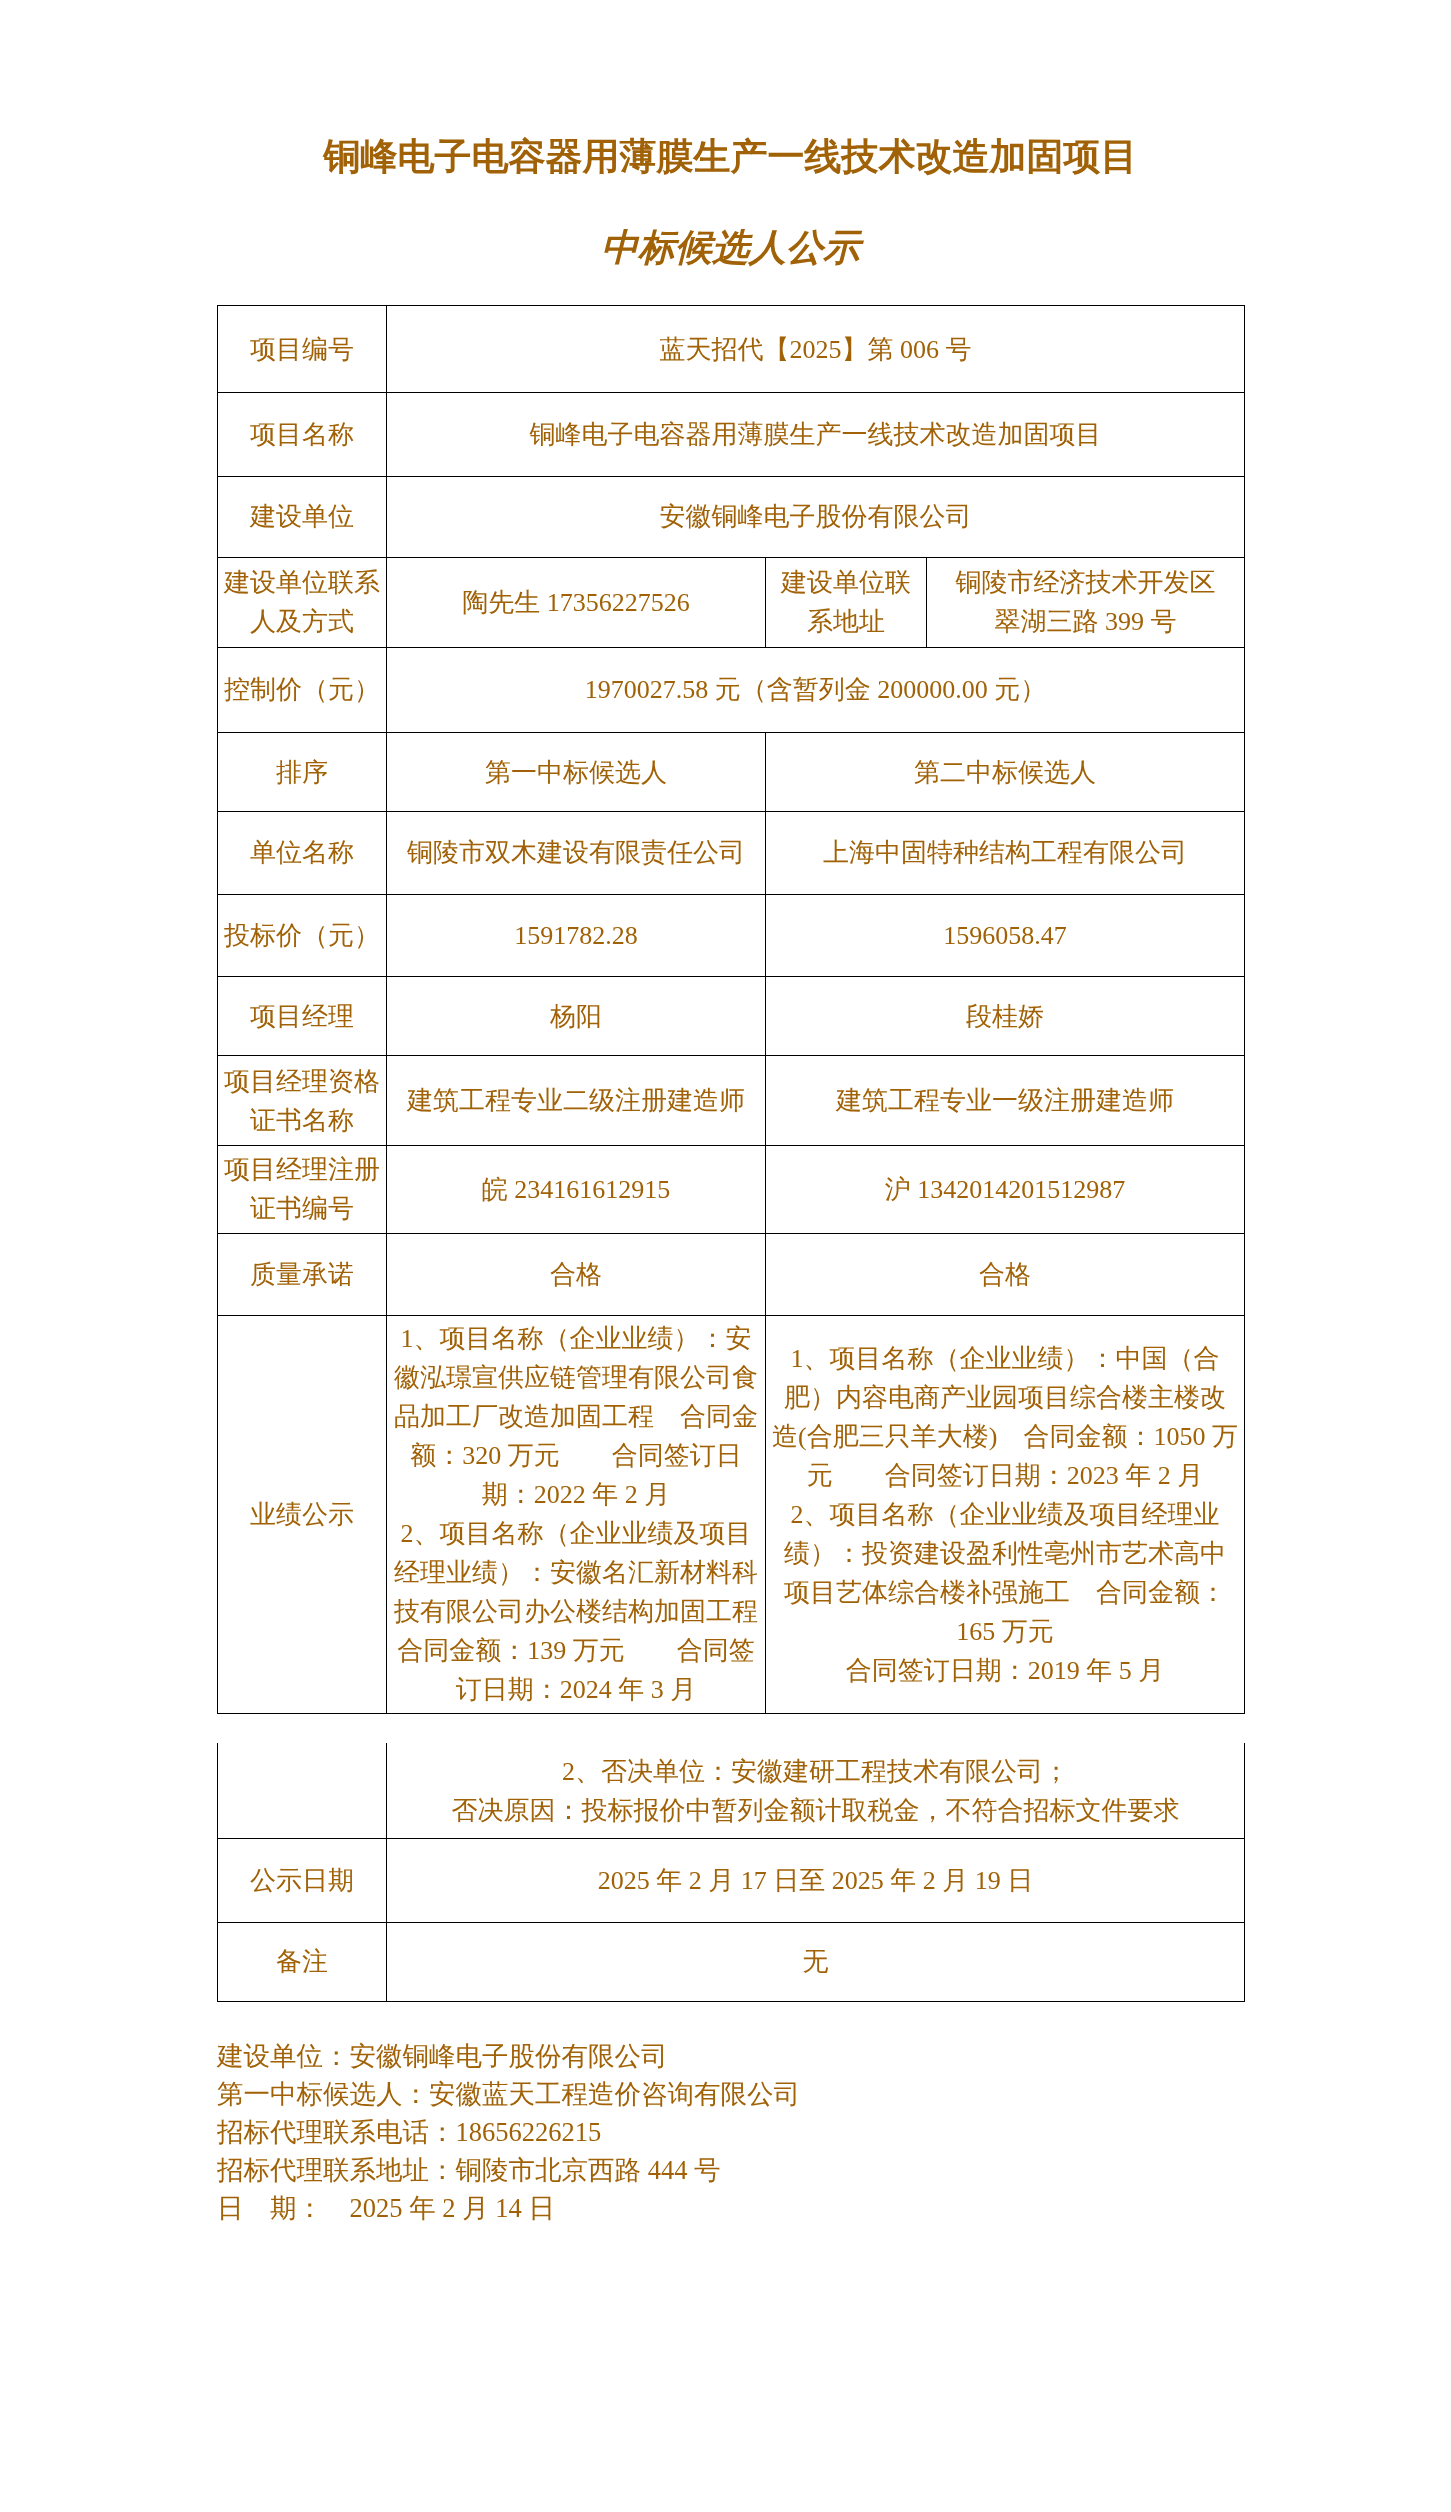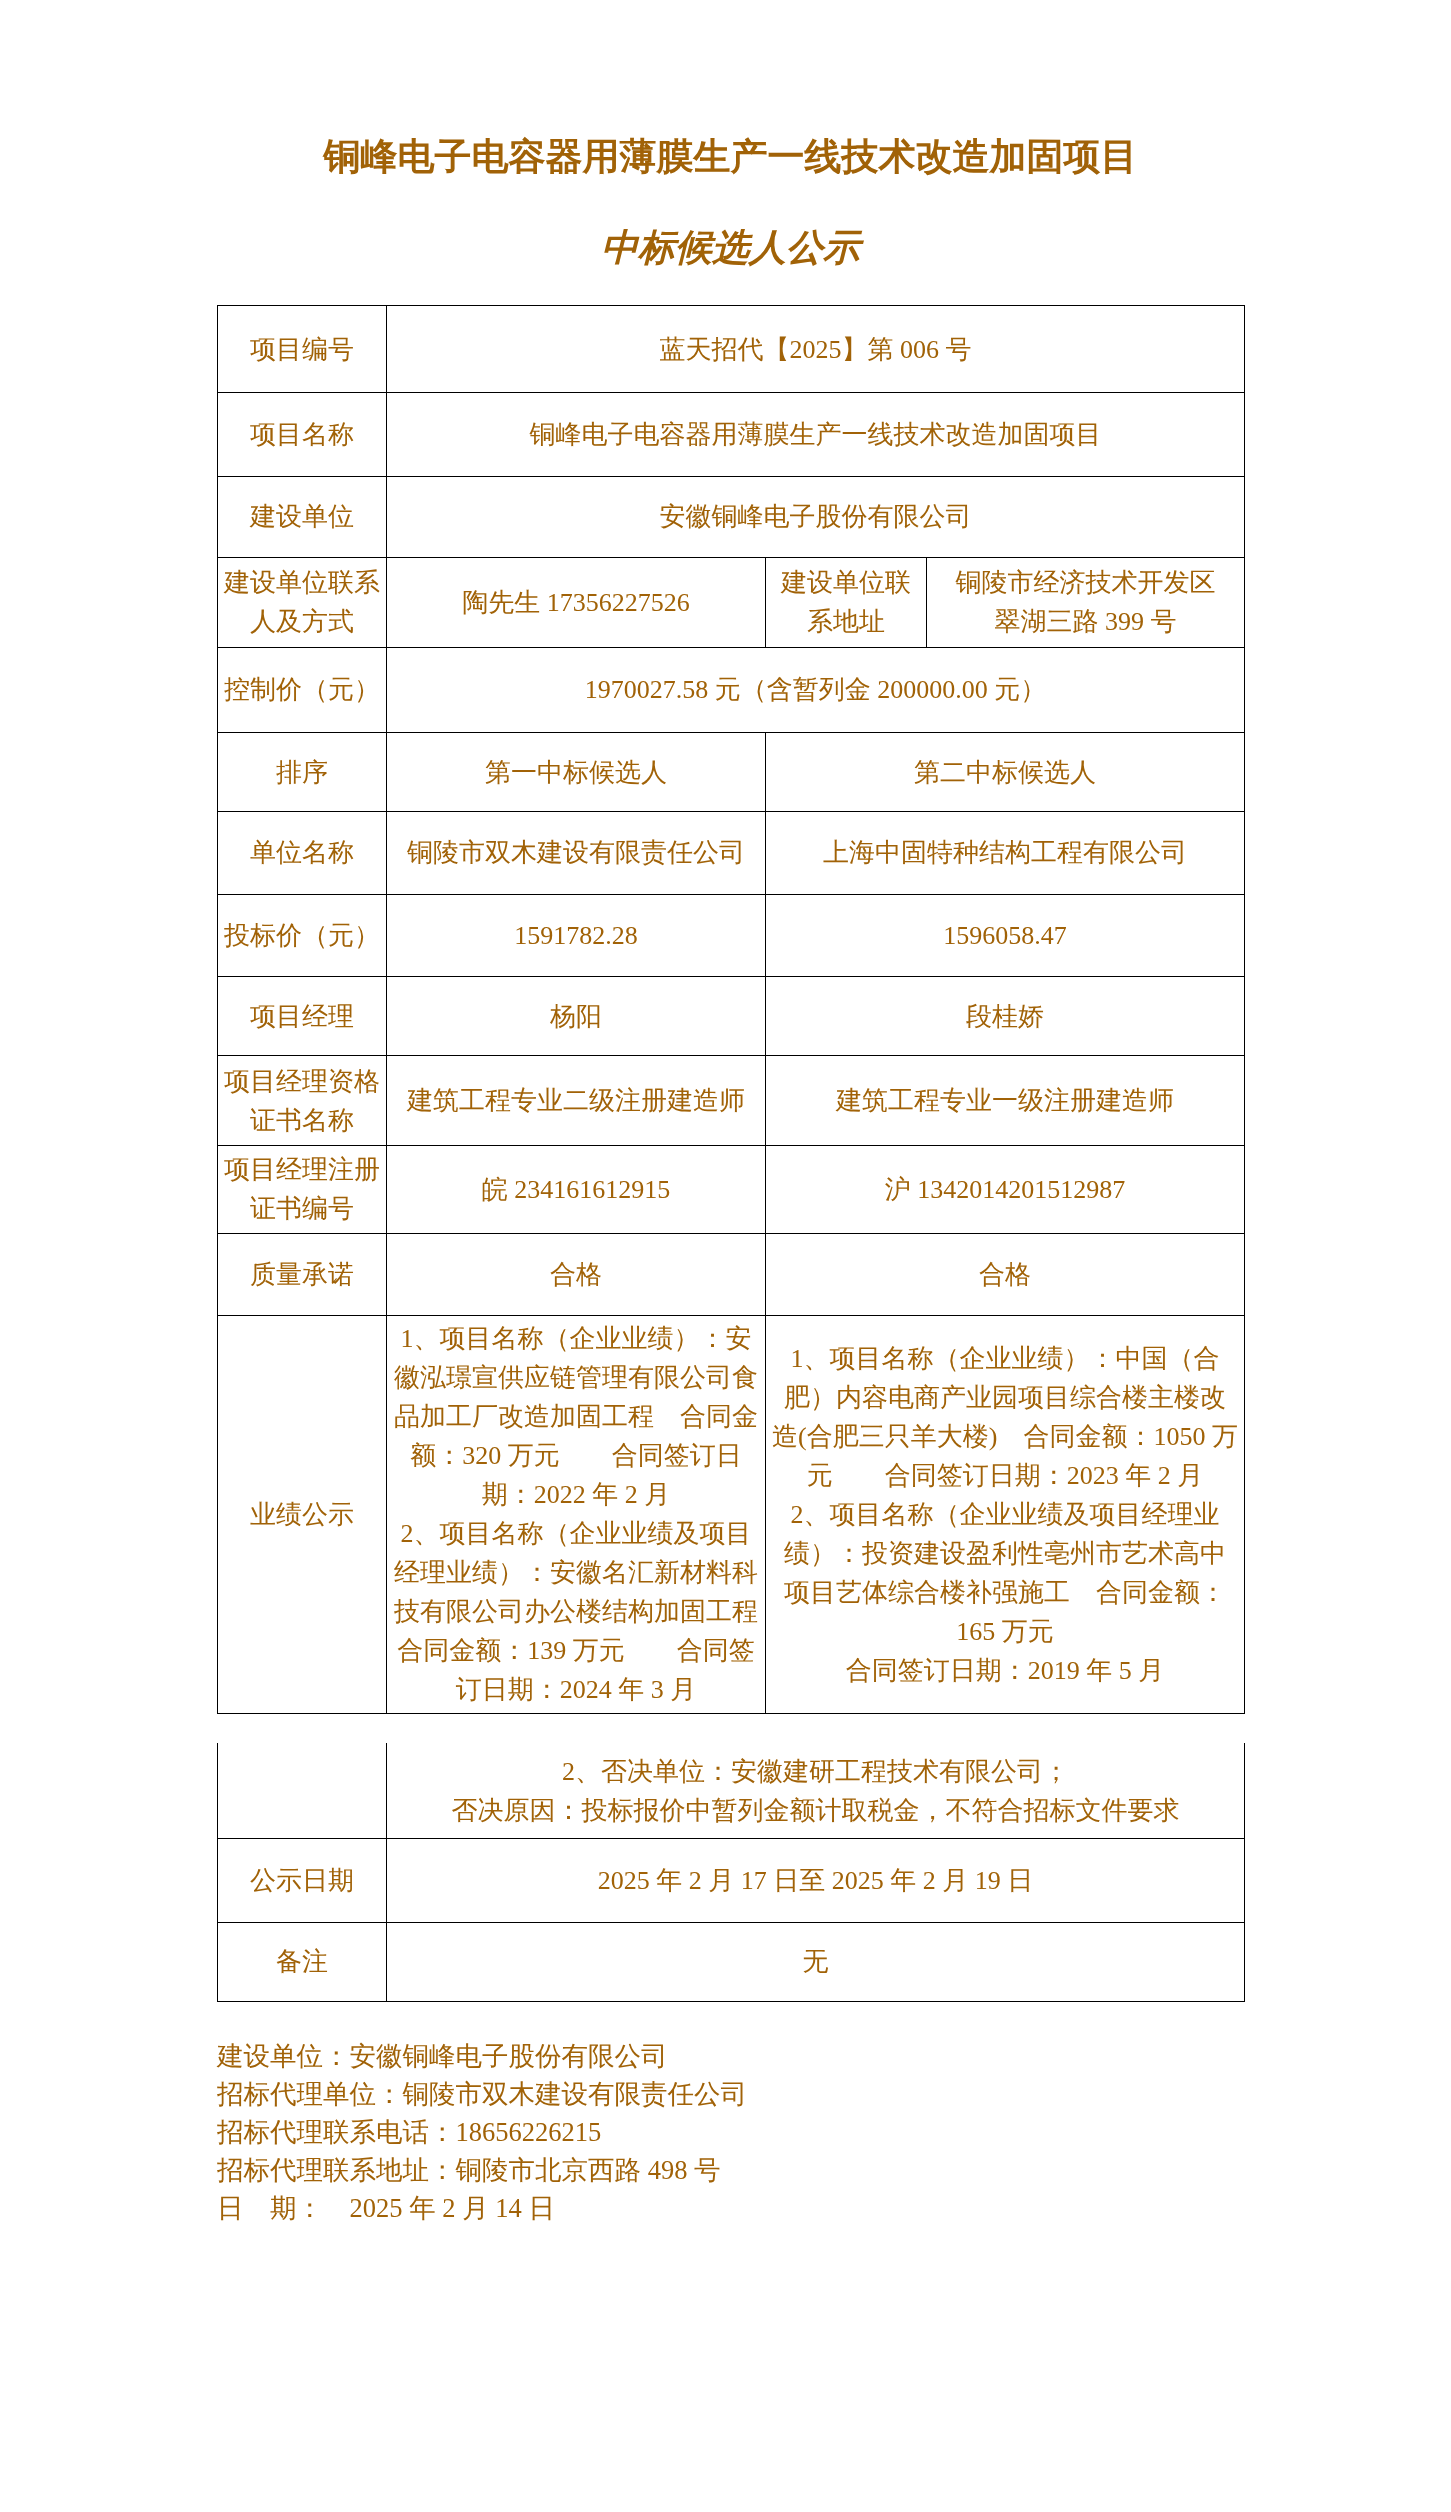--- a/index.html
+++ b/index.html
@@ -145,21 +145,21 @@
         </tr>
         <tr>
           <td class="lab" style="height:71px">备注</td>
           <td colspan="3">无</td>
         </tr>
       </tbody>
     </table>
 
     <div class="footer">
       <div>建设单位：安徽铜峰电子股份有限公司</div>
-      <div>招标代理单位：铜陵市双木建设有限责任公司</div>
+      <div>第一中标候选人：安徽蓝天工程造价咨询有限公司</div>
       <div>招标代理联系电话：18656226215</div>
-      <div>招标代理联系地址：铜陵市北京西路 498 号</div>
+      <div>招标代理联系地址：铜陵市北京西路 444 号</div>
       <div>日　期：　2025 年 2 月 14 日</div>
     </div>
 
   </div>
 </div>
 
 
 </body></html>

